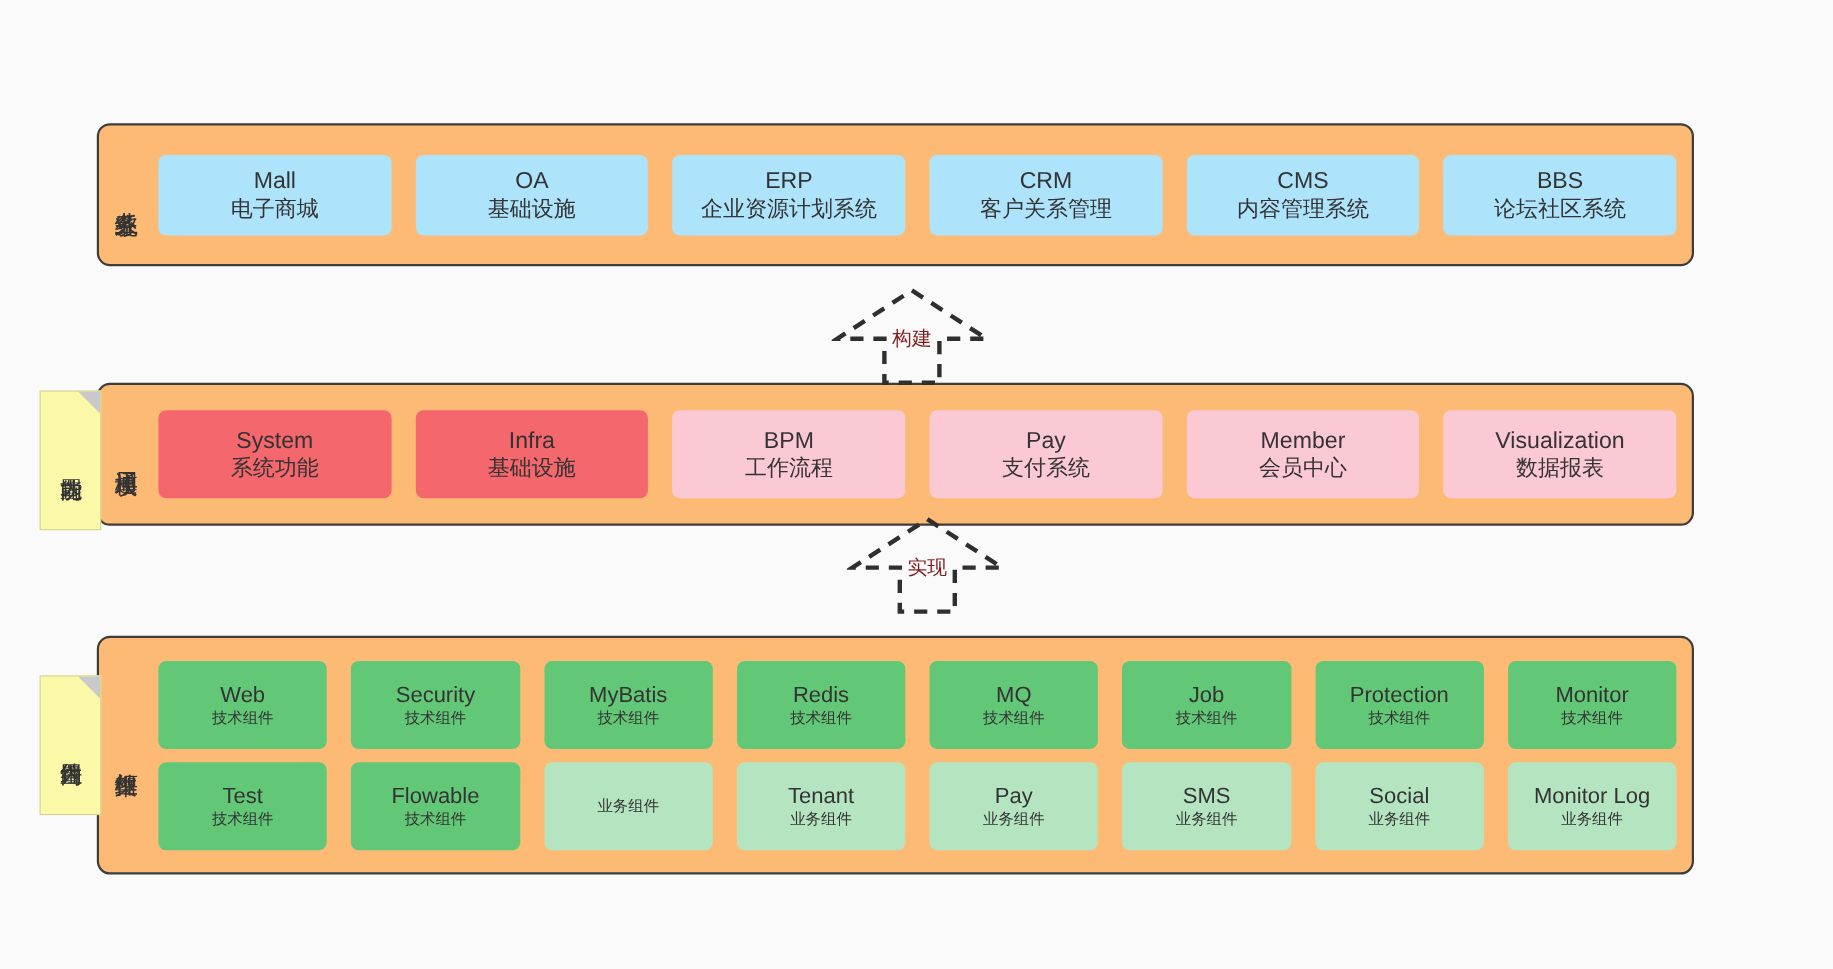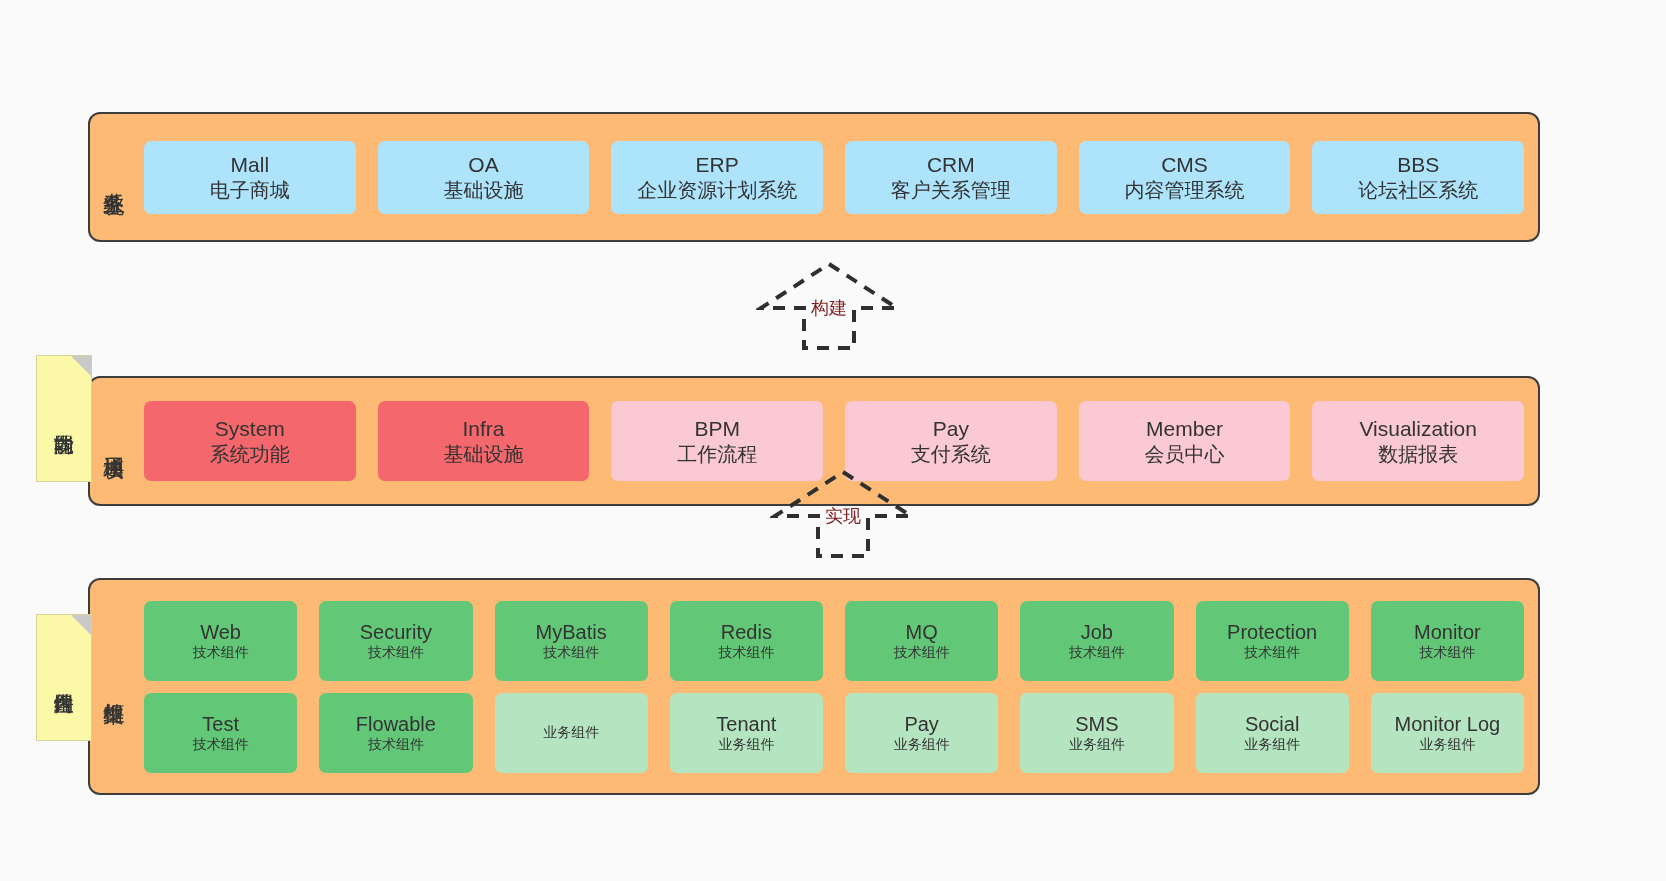--- a/index.html
+++ b/index.html
@@ -100,21 +100,20 @@
     height: 130px;
   }
   #layer-business .cell { height: 73px; }
 
   
   #layer-common {
     left: 88px;
     top: 348px;
     width: 1452px;
     height: 130px;
-    margin-top: 28px;
   }
   #layer-common .cell { height: 80px; }
 
   
   #layer-framework {
     left: 88px;
     top: 578px;
     width: 1452px;
     height: 217px;
   }

